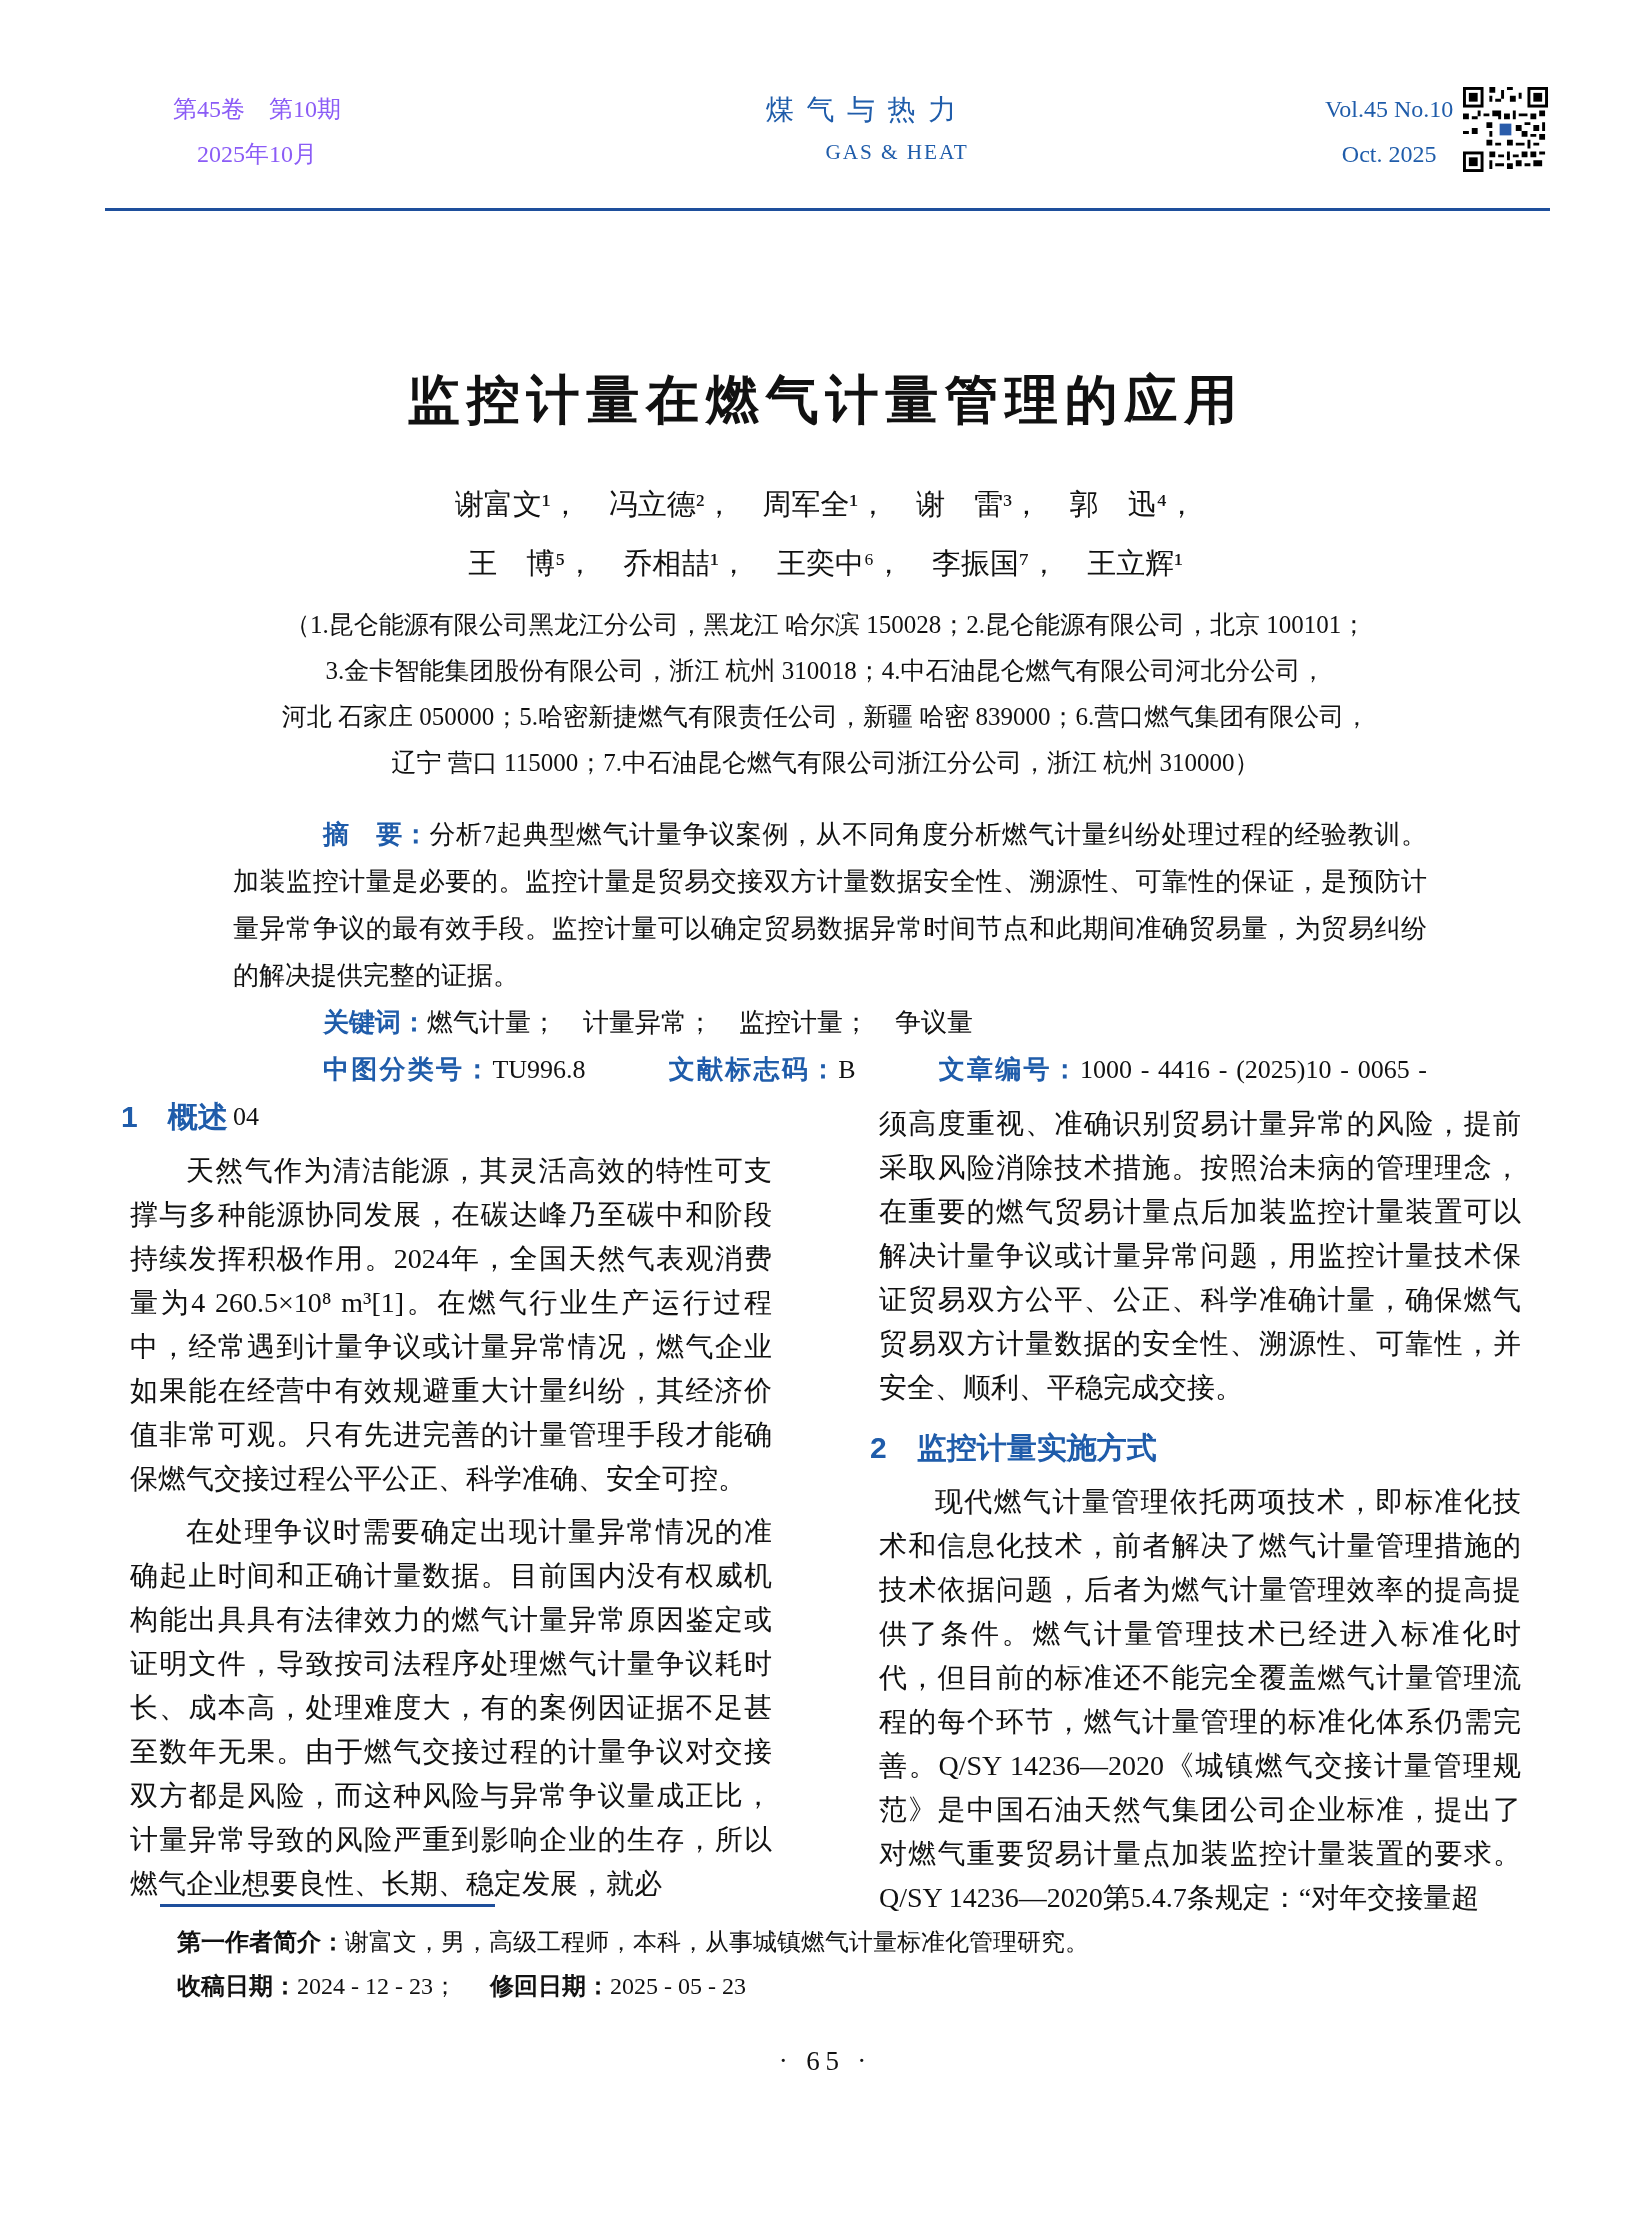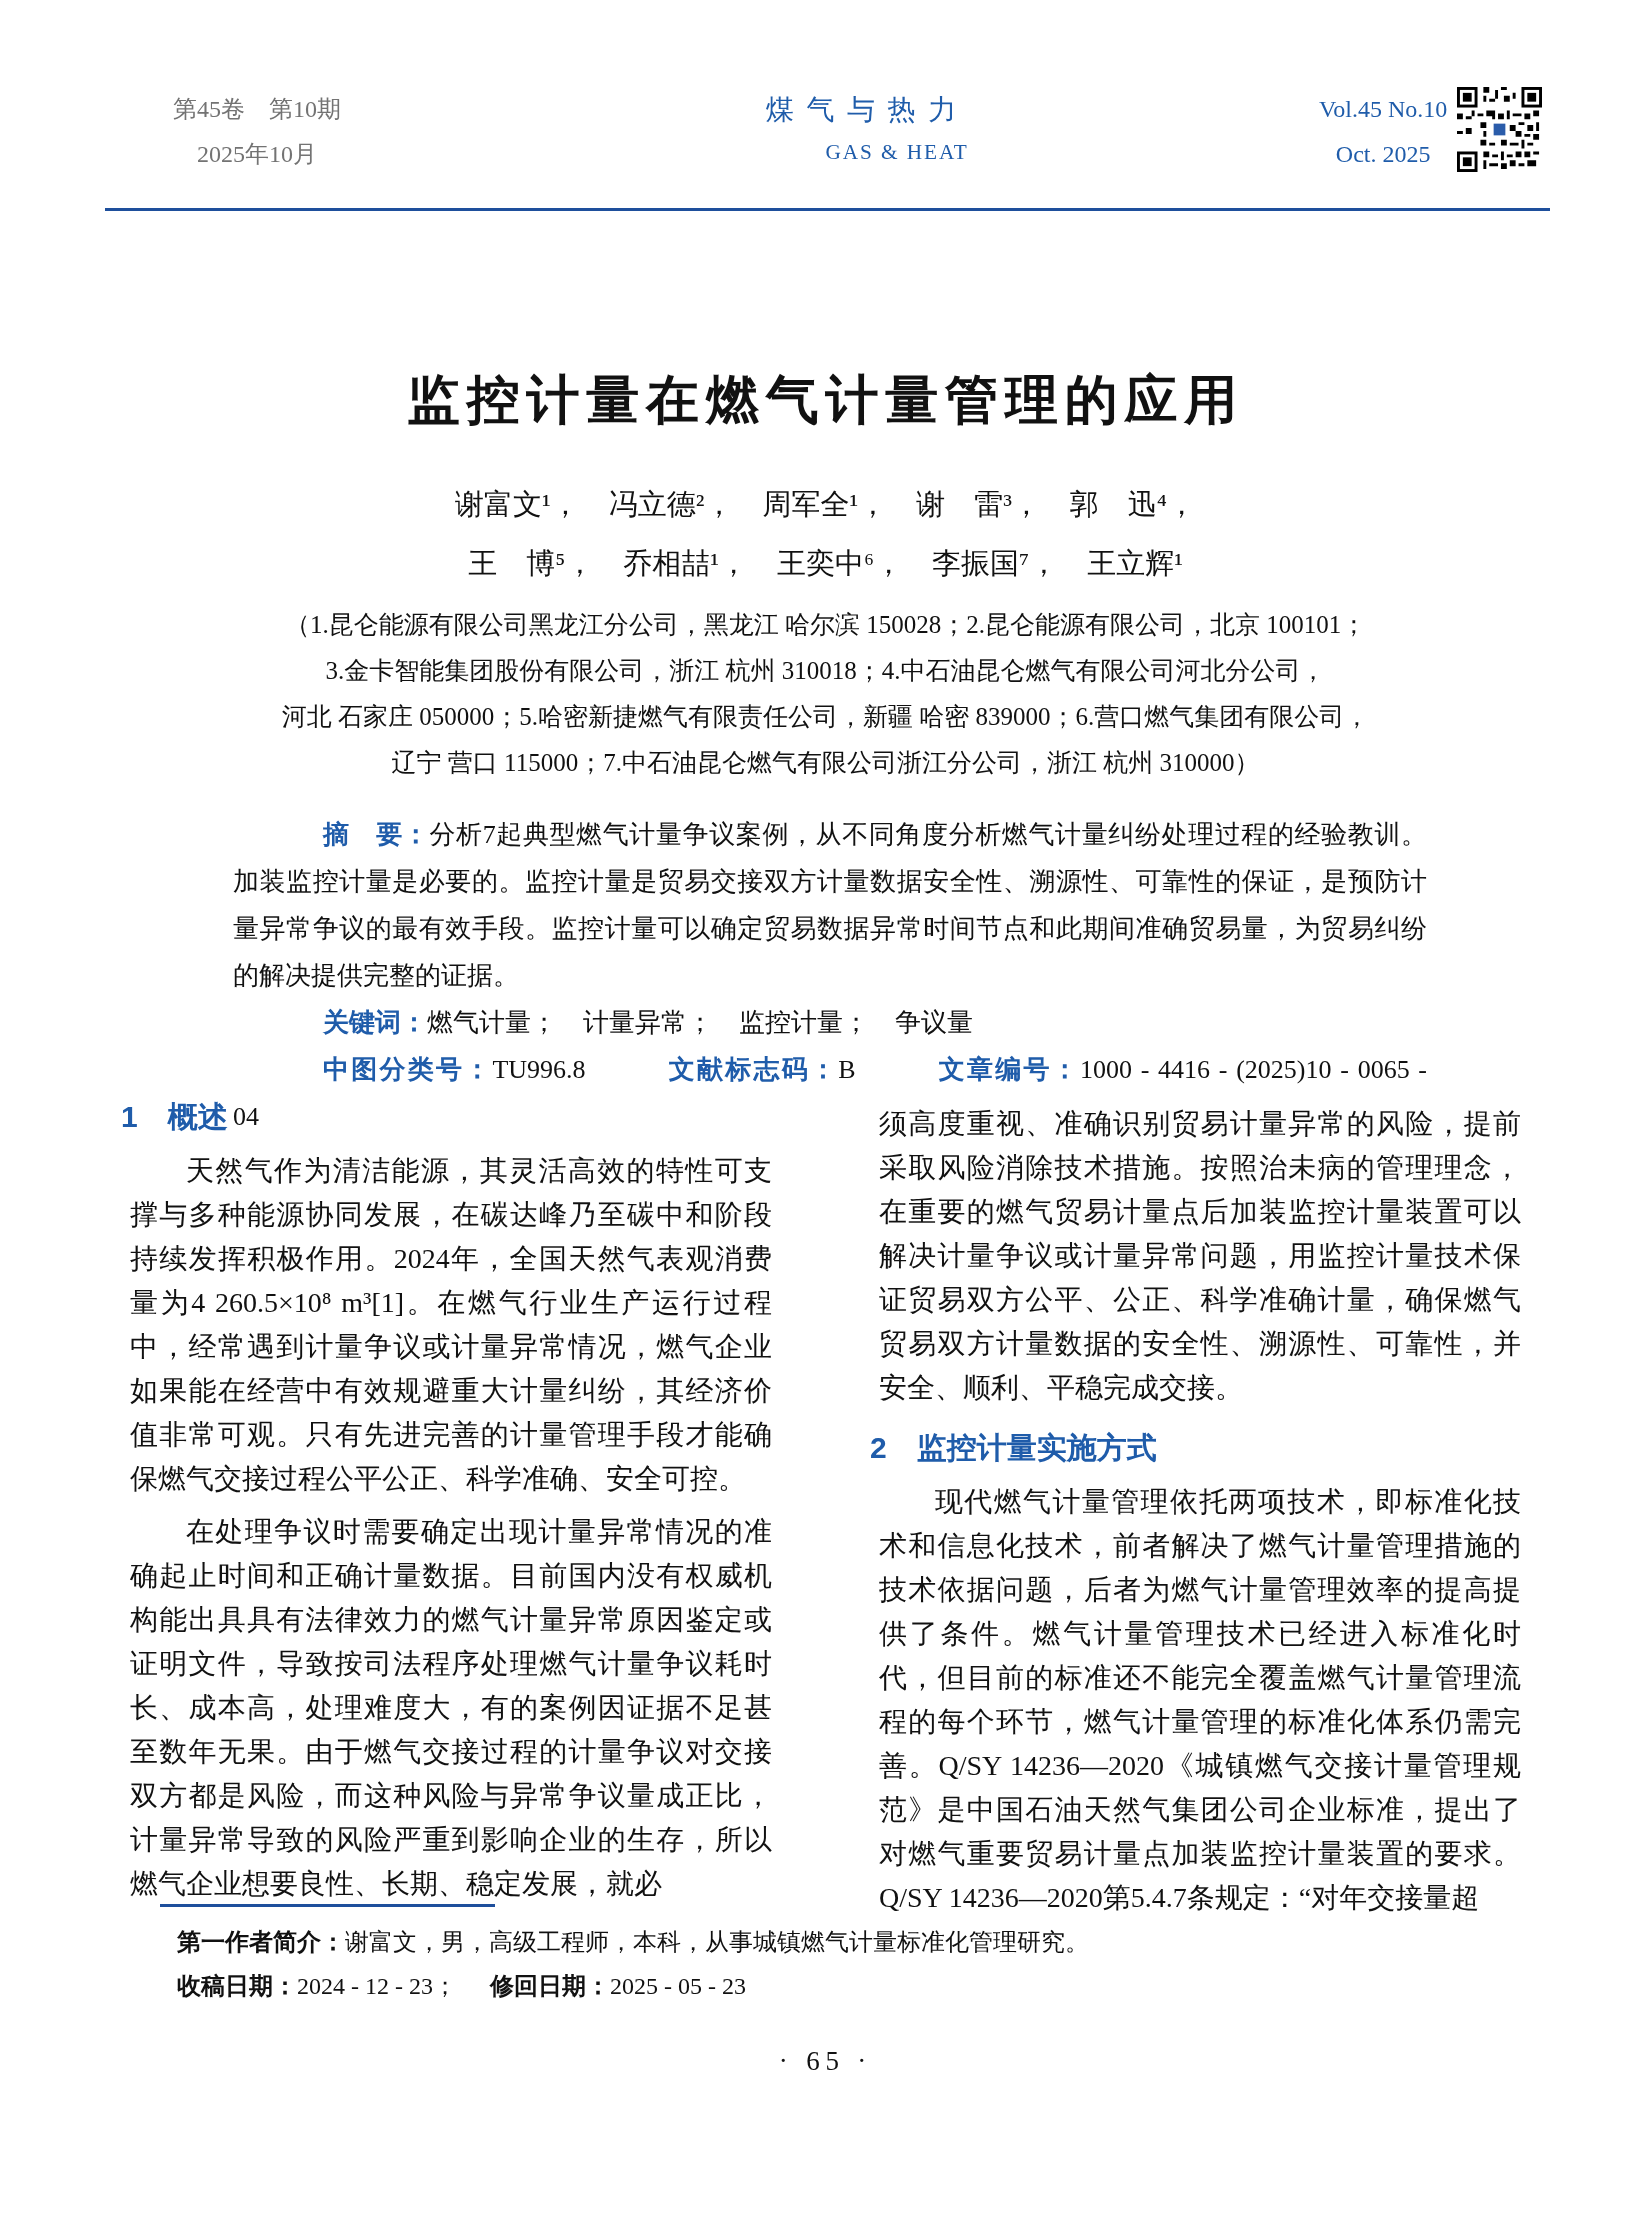--- a/index.html
+++ b/index.html
@@ -3,25 +3,25 @@
 <meta charset="utf-8">
 <style>
   html,body{margin:0;padding:0;background:#ffffff;}
   .page{
     position:relative;width:1651px;height:2223px;background:#ffffff;
     font-family:"Liberation Serif","DejaVu Serif",serif;color:#1c1c1c;overflow:hidden;
   }
 
   
   .header{position:absolute;top:87px;left:173px;right:102px;height:93px;}
-  .hdr-left{position:absolute;left:0;top:0;text-align:center;font-size:24px;line-height:45px;color:#737373;}
+  .hdr-left{position:absolute;left:0;top:0;text-align:center;font-size:24px;line-height:45px;color:#8b5cf6;}
   .hdr-center{position:absolute;left:50%;transform:translateX(-50%);top:0;text-align:center;color:#1f5caa;}
   .hdr-center .cn{font-size:28px;letter-spacing:12.6px;line-height:45px;text-indent:12.6px;}
   .hdr-center .en{font-size:21.3px;letter-spacing:1.9px;line-height:41px;text-align:right;}
-  .hdr-right{position:absolute;right:7px;top:0;display:flex;align-items:flex-start;justify-content:center;}
+  .hdr-right{position:absolute;right:1px;top:0;display:flex;align-items:flex-start;justify-content:center;}
   .hdr-right .txt{text-align:center;font-size:24px;line-height:45px;color:#1f5caa;margin-right:9.7px;}
   .qr{width:85px;height:85px;display:block;}
   .top-rule{position:absolute;top:208px;left:105px;right:101px;height:2.9px;background:#1e4f9c;}
 
   
   .title{position:absolute;top:365px;left:0;width:100%;text-align:center;
          font-size:53px;font-weight:700;letter-spacing:6.8px;color:#111;}
   .authors{position:absolute;top:475px;left:0;width:100%;text-align:center;
            font-size:29px;line-height:59px;color:#111;}
   .affils{position:absolute;top:602px;left:0;width:100%;text-align:center;

